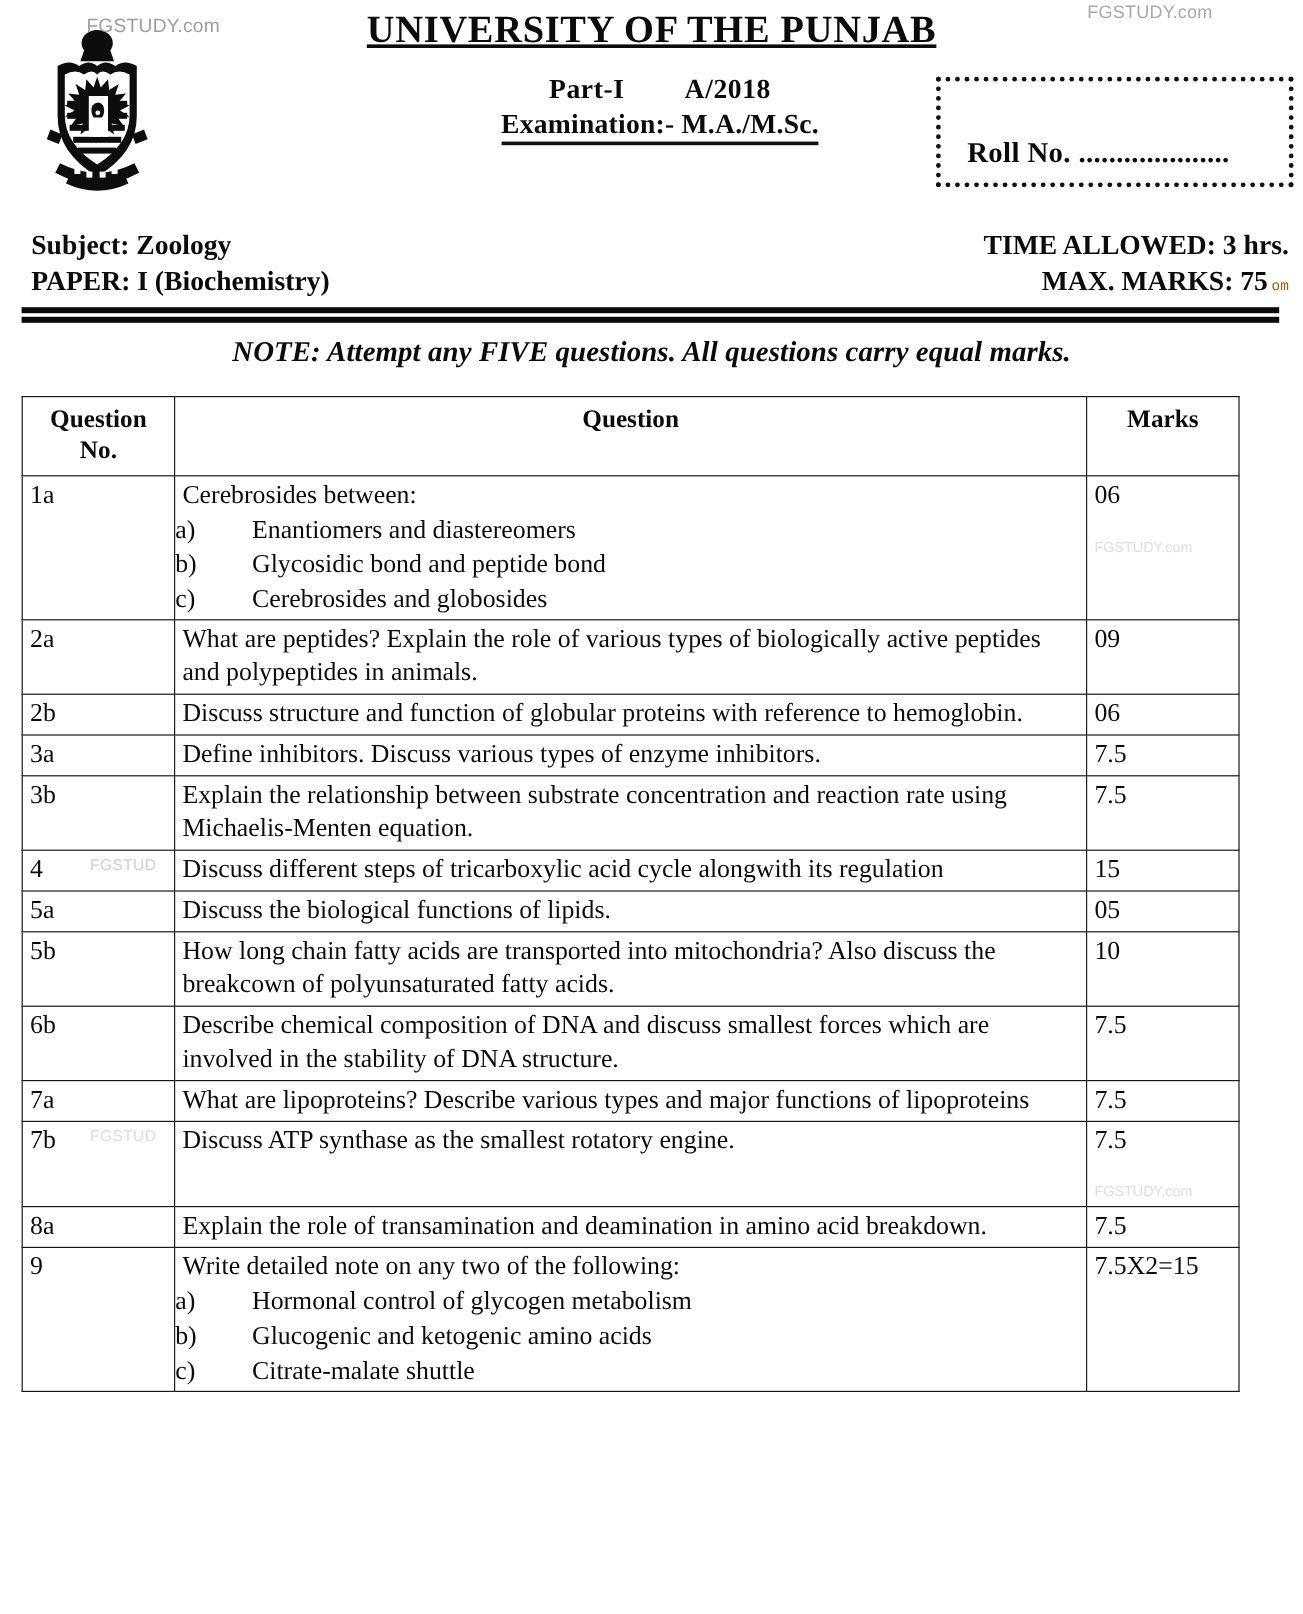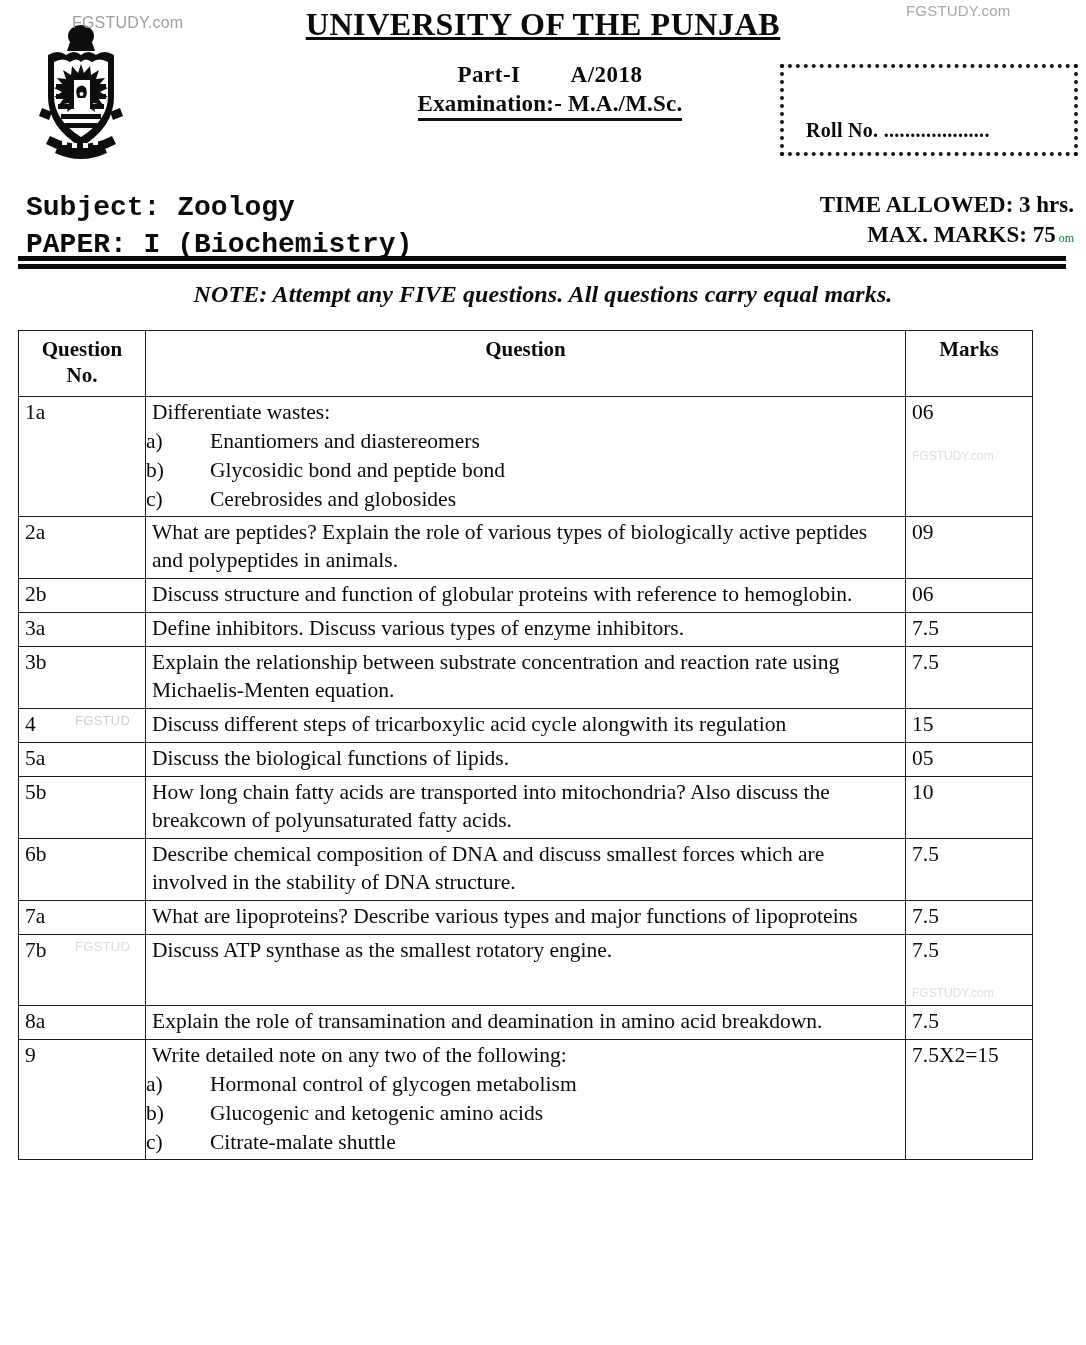--- a/index.html
+++ b/index.html
@@ -70,47 +70,46 @@
   .rollbox {
     position: absolute;
     right: 8px; top: 64px;
     width: 298px; height: 92px;
     border: 4px dotted #111;
     display: flex;
     align-items: flex-end;
     padding: 0 0 10px 22px;
   }
   .rollbox .rl {
-    font-size: 20px;
+    font-size: 24px;
     font-weight: bold;
     letter-spacing: .3px;
   }
 
   .subject-row {
     position: absolute;
     left: 26px; top: 190px;
-    font-size: 28px;
+    font-size: 23px;
     font-weight: bold;
     line-height: 1.32;
-    font-family: Liberation Mono, monospace;
   }
   .time-row {
     position: absolute;
     right: 12px; top: 190px;
     font-size: 23px;
     font-weight: bold;
     line-height: 1.32;
     text-align: right;
     white-space: nowrap;
   }
   .time-row .mk-tail {
-    font-family: Liberation Serif, serif;
+    font-family: Liberation Mono, monospace;
     font-weight: normal;
     font-size: 12px;
-    color: #15803d;
+    color: #a16207;
     vertical-align: baseline;
     margin-left: 3px;
   }
 
   .rule {
     position: absolute;
     left: 18px; top: 256px;
     width: 1048px;
     border-top: 5px solid #0b0b0b;
     border-bottom: 5px solid #0b0b0b;
@@ -271,21 +270,21 @@
           <div>No.</div>
         </th>
         <th>Question</th>
         <th class="th-marks">Marks</th>
       </tr>
     </thead>
     <tbody>
         <tr>
           <td class="cell-no"><span>1a</span></td>
           <td class="cell-q">
-            <div>Differentiate wastes:</div>
+            <div>Cerebrosides between:</div>
             <ul class="sub-list">
               <li><span class="lab">a)</span><span>Enantiomers and diastereomers</span></li>
               <li><span class="lab">b)</span><span>Glycosidic bond and peptide bond</span></li>
               <li><span class="lab">c)</span><span>Cerebrosides and globosides</span></li>
             </ul>
           </td>
           <td class="cell-mk"><span>06</span><span class="mkwm">FGSTUDY.com</span></td>
         </tr>
         <tr>
           <td class="cell-no"><span>2a</span></td>

